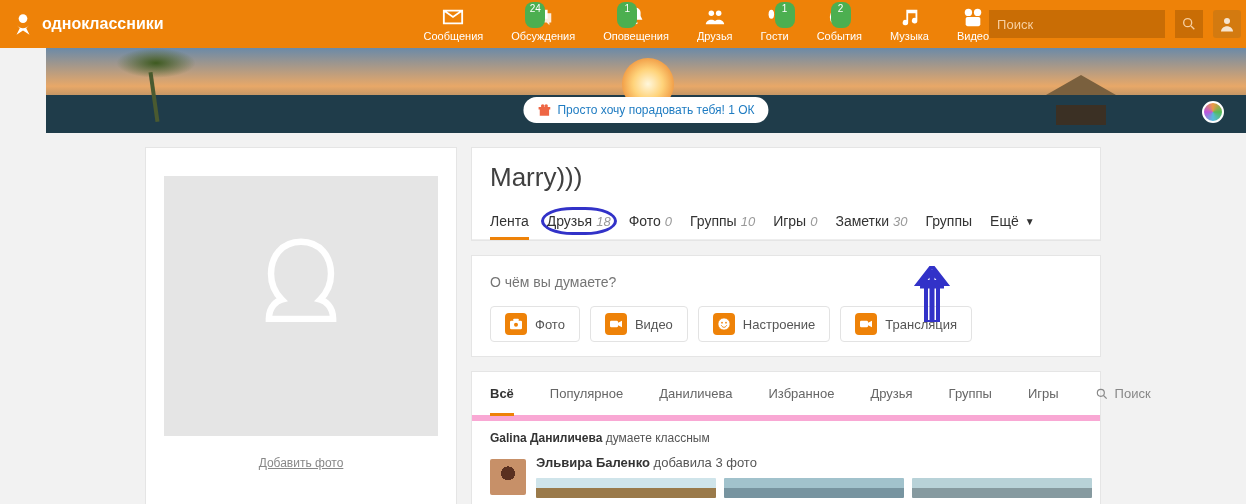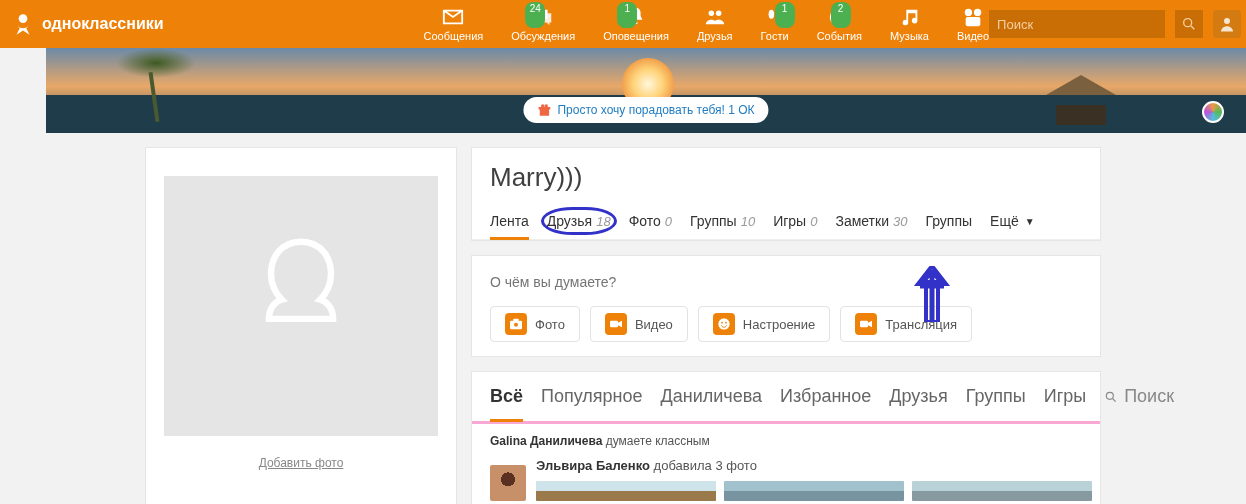--- a/index.html
+++ b/index.html
@@ -54,30 +54,30 @@
   .composer-input{border:none;outline:none;width:100%;color:#999;font-size:14px;padding:4px 0 16px 0;}
   .composer-btns{display:flex;gap:10px;flex-wrap:wrap;}
   .cbtn{display:inline-flex;align-items:center;gap:8px;border:1px solid #e3e3e3;border-radius:4px;height:34px;padding:0 14px;color:#555;font-size:13px;cursor:pointer;background:#fff;}
   .cbtn .ic{width:22px;height:22px;display:flex;align-items:center;justify-content:center;border-radius:4px;}
   .cbtn .ic svg{width:16px;height:16px;fill:#fff;}
   .ic-photo{background:#ee8208;}
   .ic-video{background:#ee8208;}
   .ic-stream{background:#ee8208;}
   .ic-mood{background:#ee8208;}
 
-  .feed-head{display:flex;align-items:center;gap:18px;border-bottom:3px solid #f9a8d4;margin:-14px -18px 10px -18px;padding:10px 18px;font-size:18px;color:#666;}
+  .feed-head{display:flex;align-items:center;gap:36px;border-bottom:6px solid #f9a8d4;margin:-14px -18px 10px -18px;padding:10px 18px;font-size:13px;color:#666;}
   .feed-head .ftab{cursor:pointer;padding:4px 0;}
   .feed-head .ftab.active{color:#333;font-weight:bold;position:relative;}
   .feed-head .ftab.active::after{content:"";position:absolute;left:0;right:0;bottom:-11px;height:3px;background:#ee8208;}
   .feed-head .fsearch{margin-left:auto;display:flex;align-items:center;gap:6px;color:#888;cursor:pointer;}
   .feed-head .fsearch svg{width:14px;height:14px;fill:#888;}
 
   .feed-credit{font-size:12px;color:#555;margin-bottom:10px;}
   .feed-credit b{color:#333;}
-  .feed-post{display:flex;gap:10px;align-items:flex-end;}
+  .feed-post{display:flex;gap:10px;align-items:center;}
   .feed-ava{width:36px;height:36px;background:#b37a54;border-radius:2px;flex-shrink:0;background-image:radial-gradient(circle at 50% 40%,#5a3020 0,#5a3020 7px,transparent 7px),linear-gradient(#c79068,#c79068);}
   .feed-line{font-size:13px;color:#555;}
   .feed-line b{color:#333;}
   .thumbs{display:flex;gap:8px;margin-top:8px;}
   .thumb{width:180px;height:20px;background:#9fc6d8;border-radius:1px;}
   .thumb:nth-child(1){background:linear-gradient(#cfe4ea 50%,#9a7a4a 50%);}
   .thumb:nth-child(2){background:linear-gradient(#a1c2cc 50%,#7794a0 50%);}
   .thumb:nth-child(3){background:linear-gradient(#b8d2d8 50%,#869aa0 50%);}
 
   .annot-arrow{position:absolute;left:440px;top:10px;pointer-events:none;}

